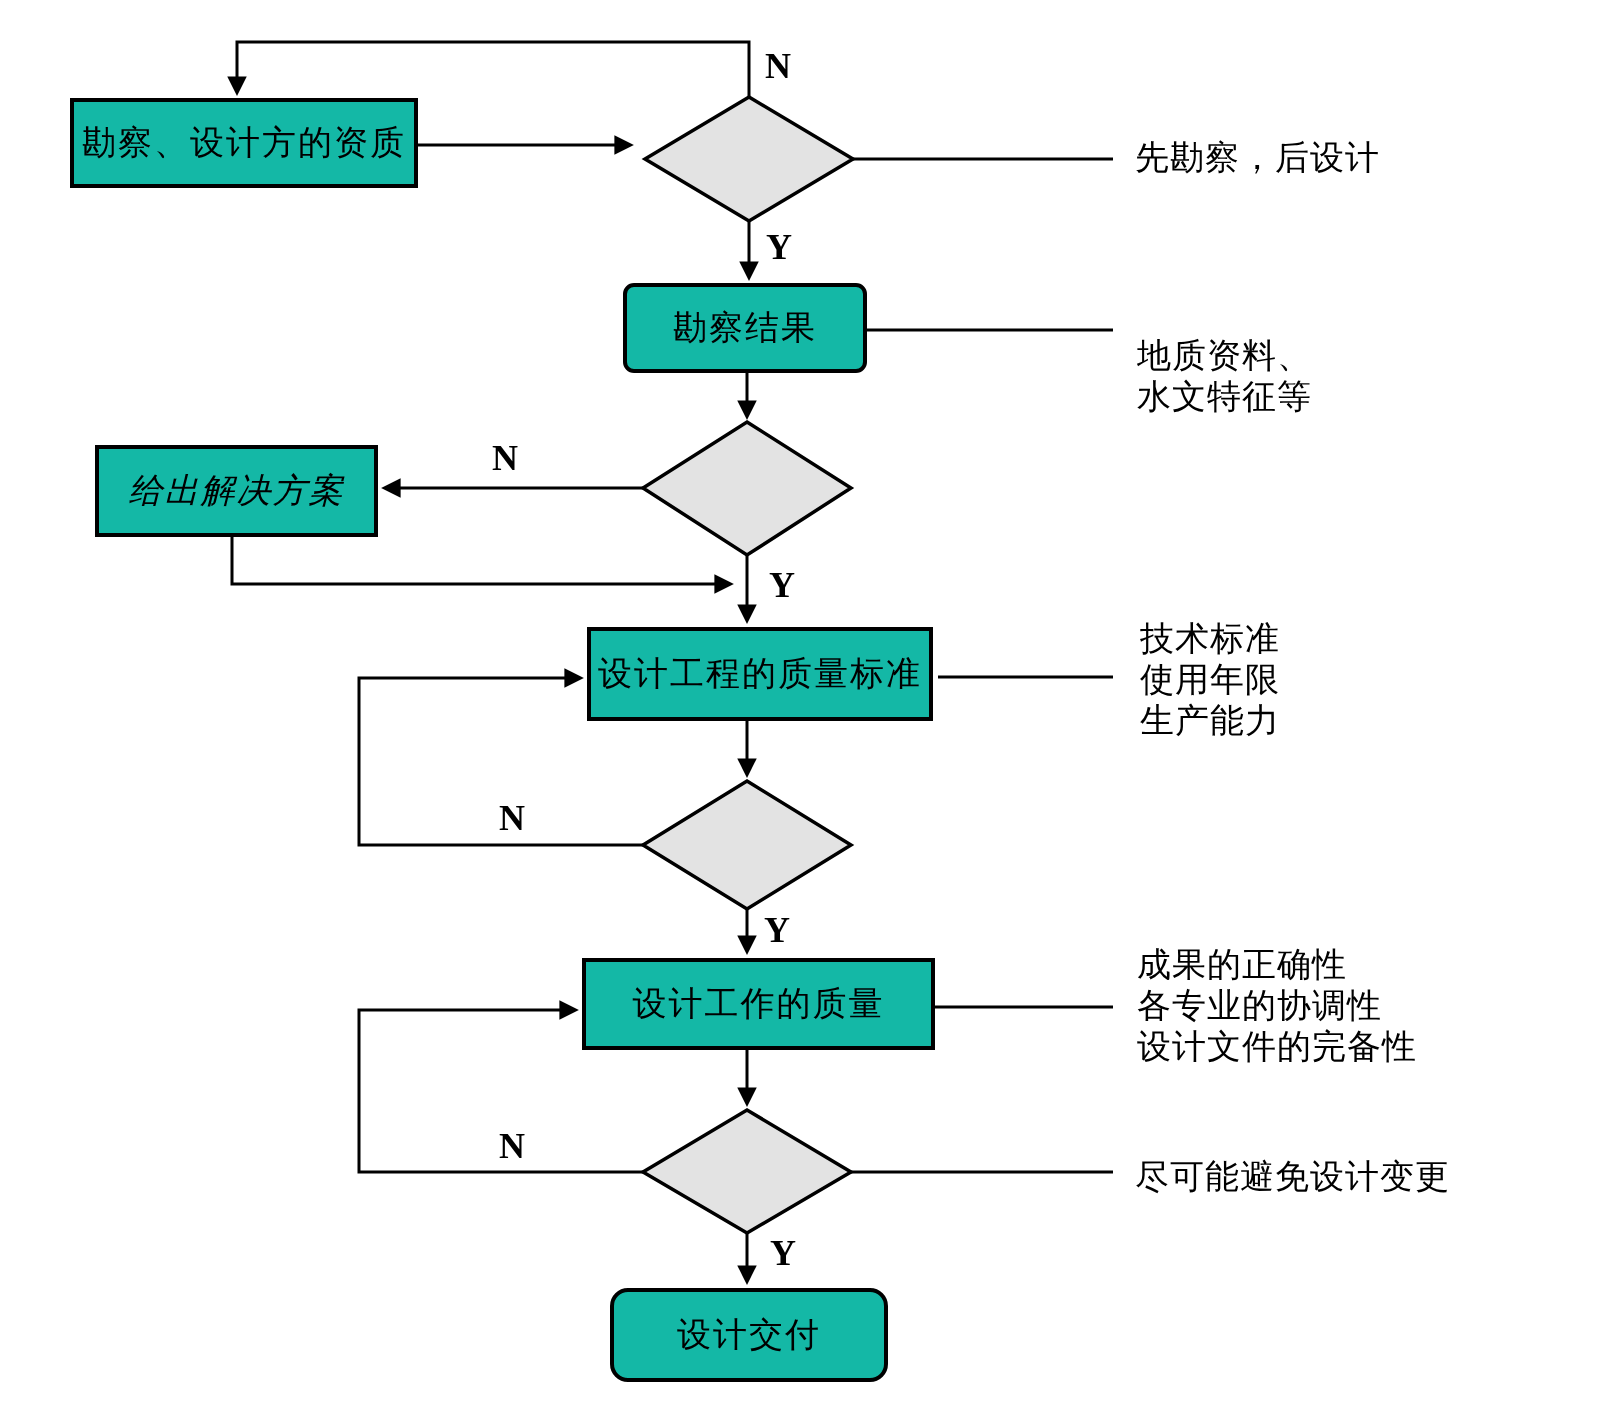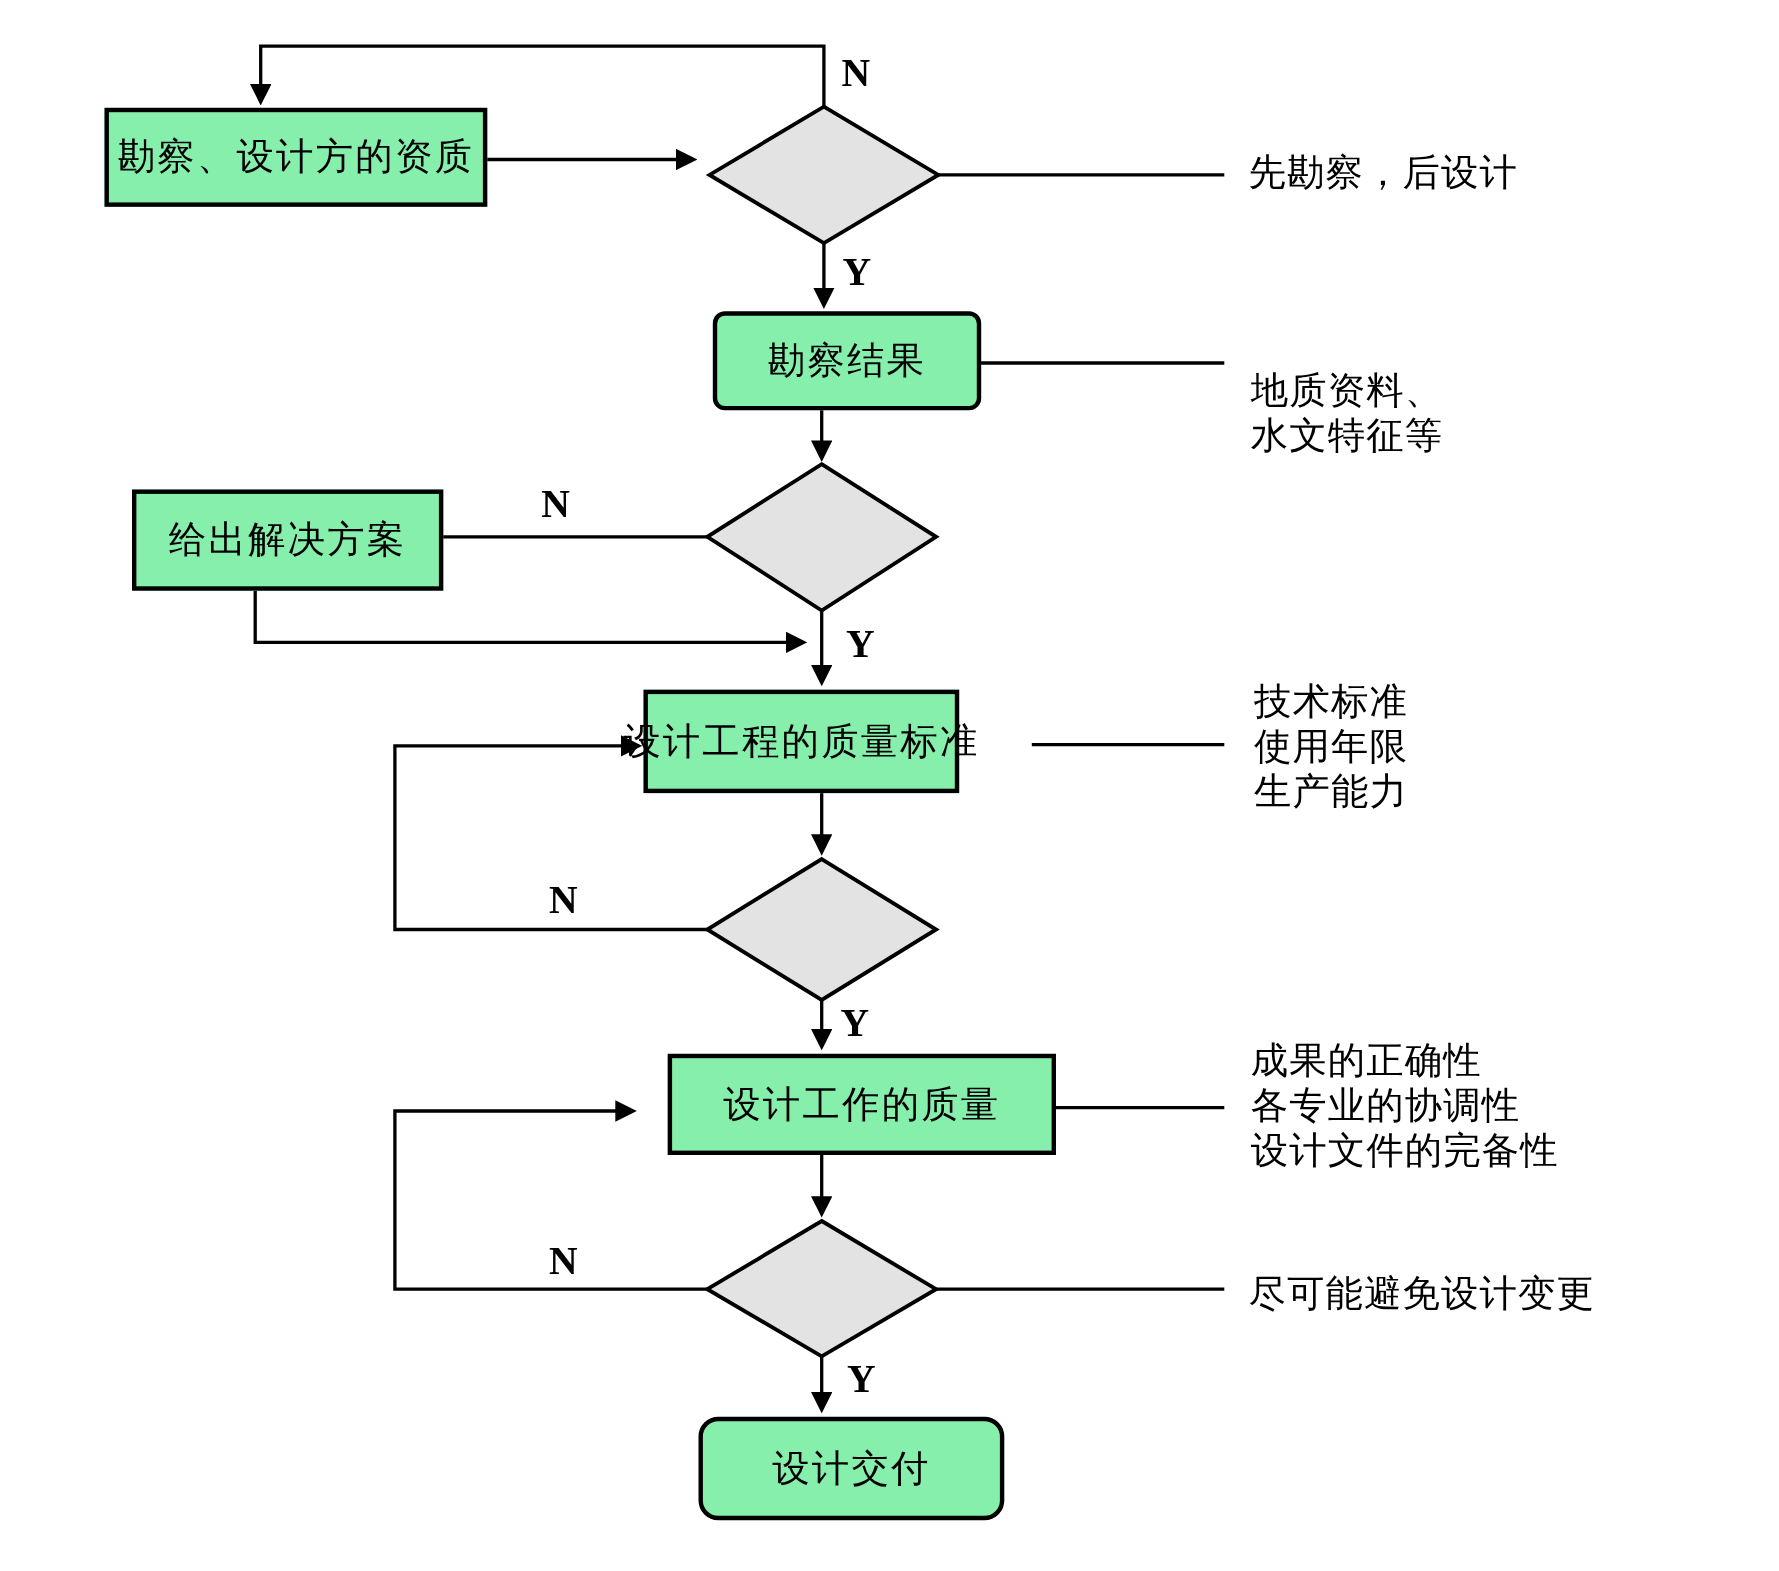--- a/index.html
+++ b/index.html
@@ -19,29 +19,28 @@
   #wires {
     position: absolute;
     left: 0;
     top: 0;
     width: 1617px;
     height: 1428px;
   }
   .flow-box {
     position: absolute;
     box-sizing: border-box;
-    background: #86efac;
+    background: #14b8a6;
     border: 4px solid #000000;
     display: flex;
     align-items: center;
     justify-content: center;
     font-size: 34px;
     letter-spacing: 2px;
     white-space: nowrap;
-    margin-left: 25px;
   }
   .flow-box.rounded {
     border-radius: 18px;
   }
   .branch-label {
     position: absolute;
     transform: translate(-50%, -50%);
     font-size: 36px;
     font-weight: 600;
     line-height: 1;
@@ -94,25 +93,25 @@
   </svg>
 
   <div class="flow-box" style="left:70px; top:98px; width:348px; height:90px;">
     <span>勘察、设计方的资质</span>
   </div>
 
   <div class="flow-box" style="left:623px; top:283px; width:244px; height:90px;border-radius:11px;">
     <span>勘察结果</span>
   </div>
 
-  <div class="flow-box" style="left:95px; top:445px; width:283px; height:92px;">
+  <div class="flow-box" style="left:95px; top:445px; width:283px; height:92px;font-style:italic;">
     <span>给出解决方案</span>
   </div>
 
-  <div class="flow-box" style="left:560px; top:627px; width:287px; height:94px;">
+  <div class="flow-box" style="left:587px; top:627px; width:346px; height:94px;">
     <span>设计工程的质量标准</span>
   </div>
 
   <div class="flow-box" style="left:582px; top:958px; width:353px; height:92px;">
     <span>设计工作的质量</span>
   </div>
 
   <div class="flow-box rounded" style="left:610px; top:1288px; width:278px; height:94px;">
     <span>设计交付</span>
   </div>

